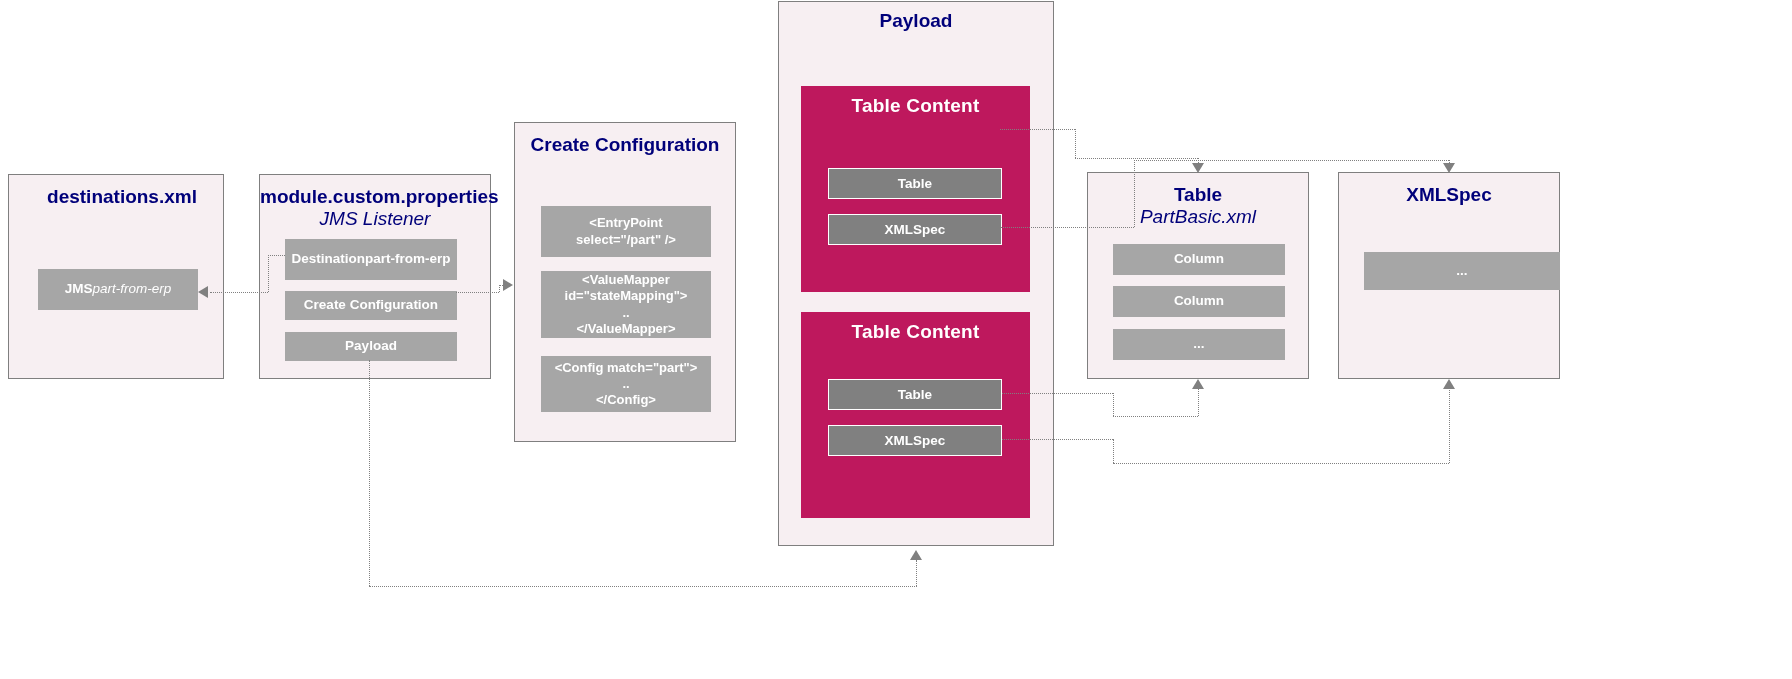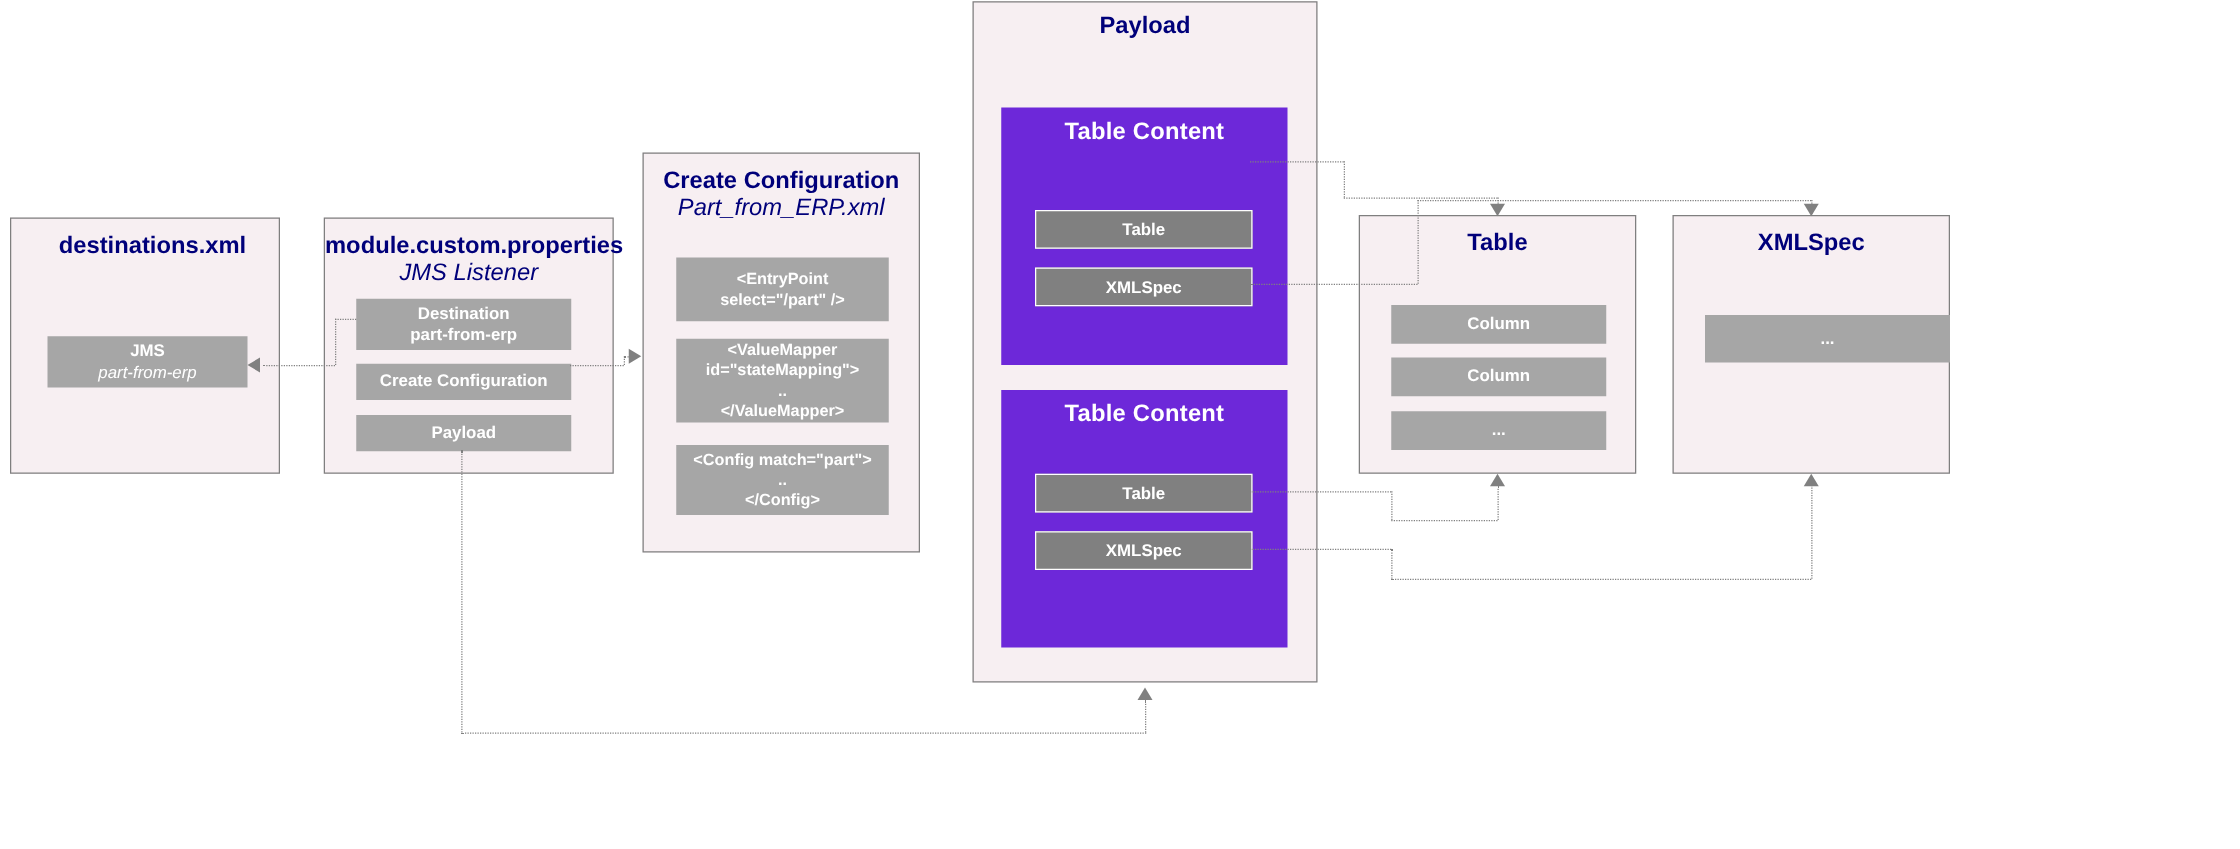--- a/index.html
+++ b/index.html
@@ -10,27 +10,27 @@
   
   .filebox{position:absolute;background:#f7eff2;border:1px solid #7f7f7f;box-sizing:border-box;}
   .fb-title{color:#00007a;font-weight:bold;font-size:19px;text-align:center;line-height:1.18;}
   .fb-sub{color:#00007a;font-style:italic;font-size:19px;text-align:center;line-height:1.18;}
   .fb-head{padding-top:11px;}
 
   
   .chip{position:absolute;background:#a6a6a6;color:#ffffff;box-sizing:border-box;
         display:flex;align-items:center;justify-content:center;text-align:center;
         font-size:13.5px;font-weight:bold;line-height:1.25;}
-  .chip-two{flex-direction:column;}
+  .chip-two{flex-direction:row;}
   .chip-two .l1{font-weight:bold;}
   .chip-two .l2{font-style:italic;font-weight:normal;}
   .chip-code{font-size:13px;font-weight:bold;}
 
   
-  .tcpanel{position:absolute;background:#6d28d9;box-sizing:border-box;}
+  .tcpanel{position:absolute;background:#be185d;box-sizing:border-box;}
   .tcpanel .tc-title{color:#ffffff;font-size:19px;font-weight:bold;text-align:center;
                      padding-top:9px;letter-spacing:.2px;}
   .chip-dark{position:absolute;background:#808080;border:1.5px solid #ffffff;color:#ffffff;
              box-sizing:border-box;display:flex;align-items:center;justify-content:center;
              font-size:13.5px;font-weight:bold;}
 
   
   .dh{position:absolute;border-top:1.6px dotted #808080;height:0;}
   .dv{position:absolute;border-left:1.6px dotted #808080;width:0;}
   .arrow{position:absolute;width:0;height:0;}
@@ -67,21 +67,20 @@
       <span>Create Configuration</span>
     </div>
     <div class="chip" style="left:25px;top:157px;width:172px;height:29px;">
       <span>Payload</span>
     </div>
   </div>
 
   <div class="filebox" style="left:514px;top:122px;width:222px;height:320px;">
     <div class="fb-head">
       <div class="fb-title">Create Configuration</div>
-      <div class="fb-sub">Part_from_ERP.xml</div>
     </div>
     <div class="chip chip-code" style="left:26px;top:83px;width:170px;height:51px;white-space:pre-line;padding:0 8px;">
       <span>&lt;EntryPoint select="/part" /&gt;</span>
     </div>
     <div class="chip chip-code" style="left:26px;top:148px;width:170px;height:67px;white-space:pre-line;padding:0 8px;">
       <span>&lt;ValueMapper id="stateMapping"&gt;
 ..
 &lt;/ValueMapper&gt;</span>
     </div>
     <div class="chip chip-code" style="left:26px;top:233px;width:170px;height:56px;white-space:pre-line;padding:0 8px;">
@@ -113,20 +112,21 @@
       </div>
       <div class="chip-dark" style="left:27px;top:113px;width:174px;height:31px;">
         <span>XMLSpec</span>
       </div>
     </div>
   </div>
 
   <div class="filebox" style="left:1087px;top:172px;width:222px;height:207px;">
     <div class="fb-head">
       <div class="fb-title">Table</div>
+      <div class="fb-sub">PartBasic.xml</div>
     </div>
     <div class="chip" style="left:25px;top:71px;width:172px;height:31px;">
       <span>Column</span>
     </div>
     <div class="chip" style="left:25px;top:113px;width:172px;height:31px;">
       <span>Column</span>
     </div>
     <div class="chip" style="left:25px;top:156px;width:172px;height:31px;">
       <span>...</span>
     </div>

